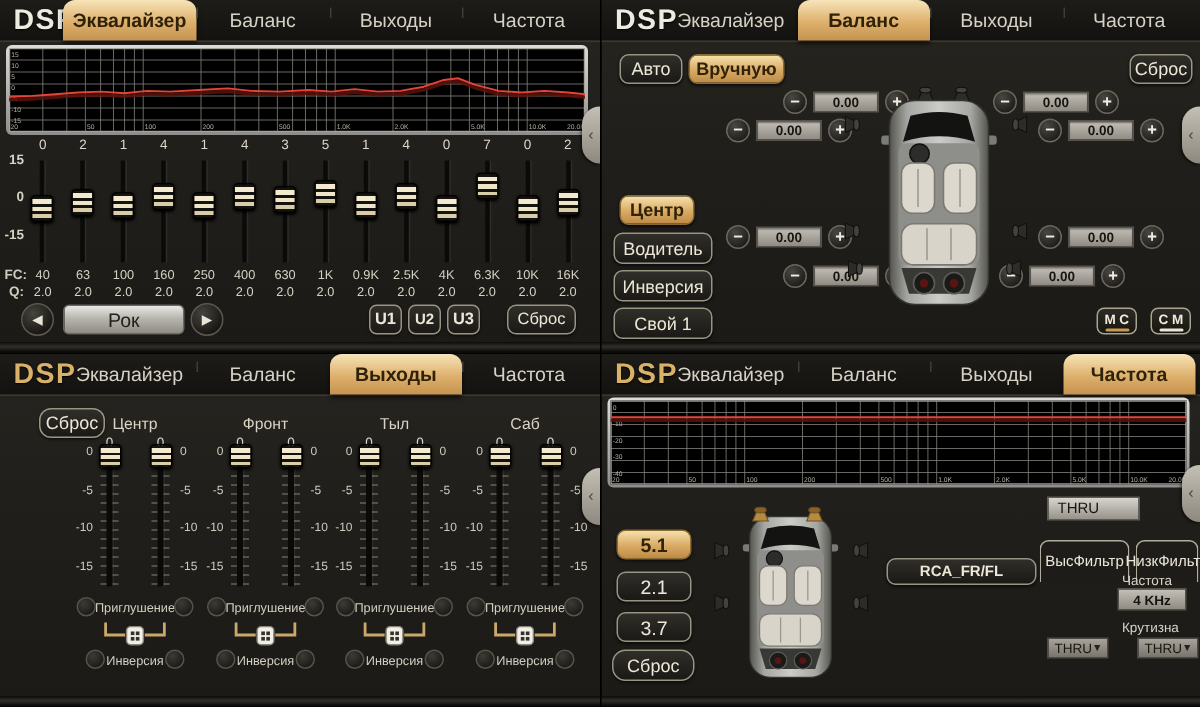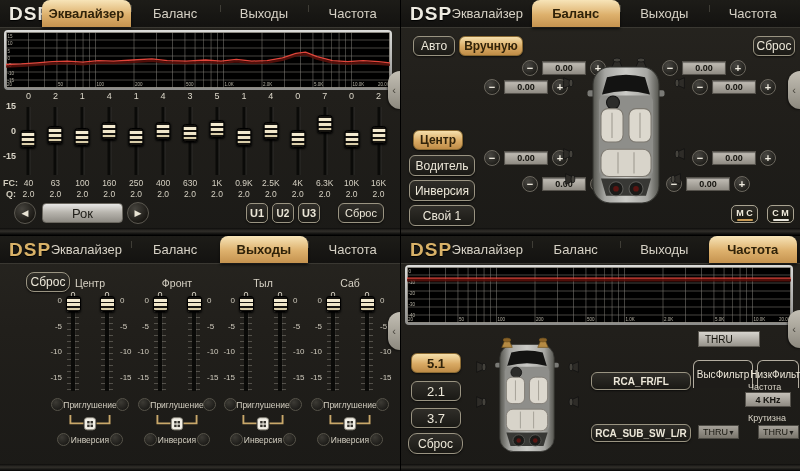--- a/index.html
+++ b/index.html
@@ -777,21 +777,20 @@
         <div class="spk " style="left: 166px; top: 124px;"><svg viewBox="0 0 16 16">
             <path d="M13 2 L5 5.5 L5 10.5 L13 14 Z" fill="#2e2c28" stroke="#101010" stroke-width="0.8"></path>
             <ellipse cx="4.6" cy="8" rx="2.2" ry="4.4" fill="#44423c" stroke="#101010" stroke-width="0.8"></ellipse>
           </svg></div>
         <div class="spk " style="left: 166px; top: 159px;"><svg viewBox="0 0 16 16">
             <path d="M13 2 L5 5.5 L5 10.5 L13 14 Z" fill="#2e2c28" stroke="#101010" stroke-width="0.8"></path>
             <ellipse cx="4.6" cy="8" rx="2.2" ry="4.4" fill="#44423c" stroke="#101010" stroke-width="0.8"></ellipse>
           </svg></div>
       </div>
     <button class="btn-dark" style="left:190px;top:136px;width:100px;height:18px;font-size:10px;font-weight:bold">RCA_FR/FL</button>
-    <button class="btn-dark" style="left:190px;top:188px;width:100px;height:18px;font-size:10px;font-weight:bold">RCA_SUB_SW_L/R</button>
 
     <div class="filter-tab" style="left:292px;width:60px">
       <span>Выс</span>
       <span>Фильтр</span>
     </div>
     <div class="filter-tab" style="left:356px;width:42px">
       <span>Низк</span>
       <span>Фильтр</span>
     </div>
     <span class="mini-label" style="left:347px;top:146px">Частота</span>

